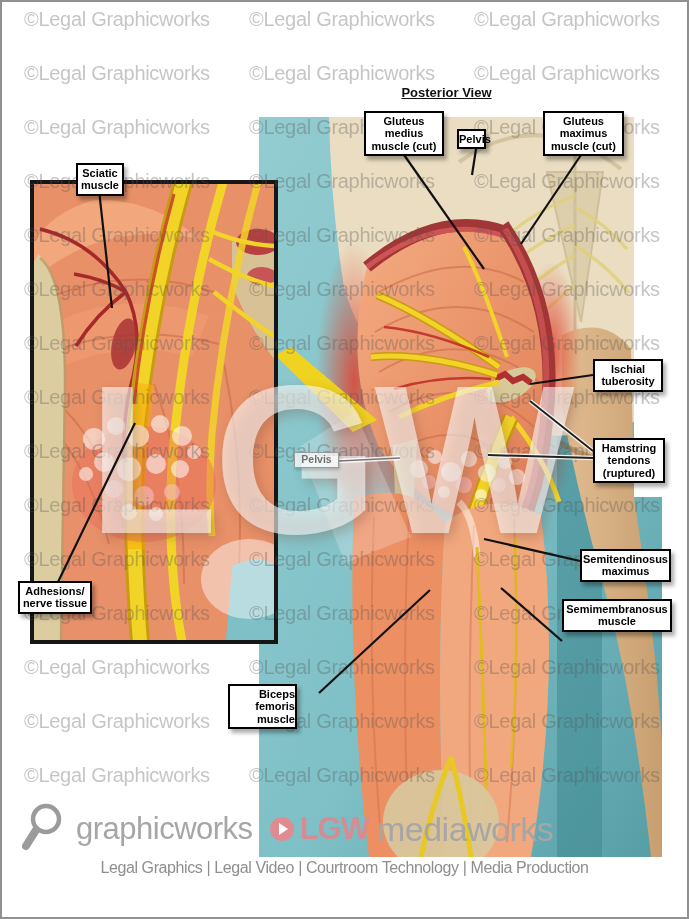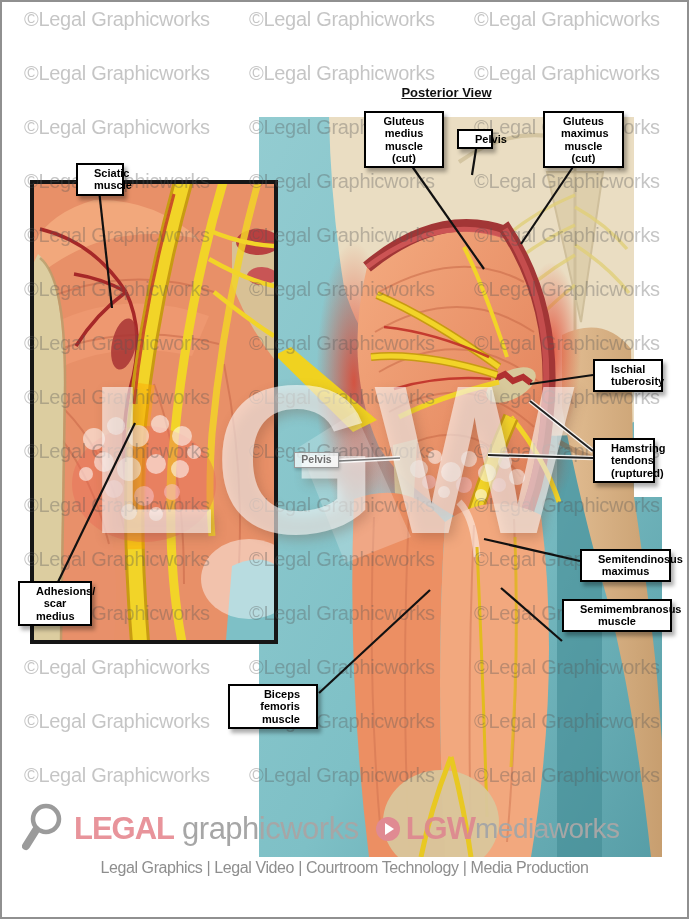--- a/index.html
+++ b/index.html
@@ -34,50 +34,50 @@
     position:absolute;left:28px;top:178px;width:240px;height:456px;
     border:4px solid #161616;z-index:2;background:#e89068;
   }
   .inset svg{display:block;}
   
   .leads{position:absolute;inset:0;z-index:7;pointer-events:none;}
   
   .lbl{
     position:absolute;z-index:8;background:#fff;border:2px solid #000;
     font-size:11px;font-weight:bold;line-height:1.12;color:#000;
-    padding:2px 16px;white-space:pre-line;text-align:center;
+    padding:2px 0;white-space:pre-line;text-align:center;
     box-shadow:3px 4px 4px rgba(0,0,0,0.32);box-sizing:border-box;
   }
   .lbl.left{text-align:center;}
   .lbl.right{text-align:right;}
   .lbl.faded{
     background:rgba(255,255,255,0.72);border:1px solid #9a9a9a;color:#6f6f6f;
     font-size:10.5px;box-shadow:1px 2px 3px rgba(0,0,0,0.2);padding:1px 5px;
   }
   #lbl-gluteus-medius {left:362px;top:109px;width:80px;}
   #lbl-pelvis          {left:455px;top:127px;width:29px;}
   #lbl-gluteus-maximus {left:541px;top:109px;width:81px;}
   #lbl-sciatic         {left:74px; top:161px;width:48px;}
   #lbl-ischial         {left:591px;top:357px;width:70px;}
-  #lbl-hamstring       {left:591px;top:436px;width:62px;}
+  #lbl-hamstring       {left:591px;top:436px;width:72px;}
   #lbl-femur           {left:292px;top:450px;width:45px;}
   #lbl-semitendinosus  {left:578px;top:547px;width:91px;}
   #lbl-semimembranosus {left:560px;top:597px;width:110px;}
-  #lbl-biceps          {left:226px;top:682px;width:90px;}
+  #lbl-biceps          {left:226px;top:682px;width:69px;}
   #lbl-adhesions       {left:16px; top:579px;width:74px;}
   
   .brand-row{
     position:absolute;left:20px;top:799px;width:660px;height:56px;z-index:10;
     display:flex;align-items:center;
   }
   .brand-legal{font-size:31px;font-weight:bold;color:#e8949b;letter-spacing:-1px;margin-left:6px;}
   .brand-gw{font-size:31px;color:#a6a6a6;margin-left:8px;letter-spacing:-0.5px;}
   .brand-play{margin-left:16px;}
   .brand-lgw{font-size:31px;font-weight:bold;color:#de8890;letter-spacing:-1px;margin-left:5px;opacity:.92;}
-  .brand-mw{font-size:28px;color:#a6a6a6;margin-left:0;letter-spacing:-0.5px;}
+  .brand-mw{font-size:34px;color:#a6a6a6;margin-left:8px;letter-spacing:-0.5px;}
   .tagline{
     position:absolute;left:0;top:857px;width:100%;text-align:center;z-index:10;
     font-size:16px;color:#8e8e8e;letter-spacing:-0.4px;
   }
   .fl{fill:#ffffff;opacity:.55;}
   .flp{fill:#f6c3cb;opacity:.55;}
 </style>
 </head>
 <body>
 
@@ -356,30 +356,29 @@
 tendons
 (ruptured)</div>
   <div class="lbl faded" id="lbl-femur">Pelvis</div>
   <div class="lbl left" id="lbl-semitendinosus">Semitendinosus
 maximus</div>
   <div class="lbl left" id="lbl-semimembranosus">Semimembranosus
 muscle</div>
   <div class="lbl right" id="lbl-biceps">Biceps femoris
 muscle</div>
   <div class="lbl" id="lbl-adhesions">Adhesions/
-scar medius</div>
+nerve tissue</div>
 
   <div class="posterior">Posterior View</div>
 
   <div class="brand-row">
     <svg width="46" height="54" viewBox="0 0 46 54">
       <circle cx="24" cy="17" r="13" fill="#ffffff" stroke="#9b9b9b" stroke-width="4.5"></circle>
       <line x1="14" y1="28" x2="4" y2="44" stroke="#9b9b9b" stroke-width="8" stroke-linecap="round"></line>
     </svg>
-    <span class="brand-legal">LEGAL</span>
     <span class="brand-gw">graphicworks</span>
     <svg class="brand-play" width="26" height="26" viewBox="0 0 26 26">
       <circle cx="13" cy="13" r="12" fill="#e08a92"></circle>
       <polygon points="10,7 19,13 10,19" fill="#ffffff"></polygon>
     </svg>
     <span class="brand-lgw">LGW</span>
     <span class="brand-mw">mediaworks</span>
   </div>
   <div class="tagline">Legal Graphics | Legal Video | Courtroom Technology | Media Production</div>
 

